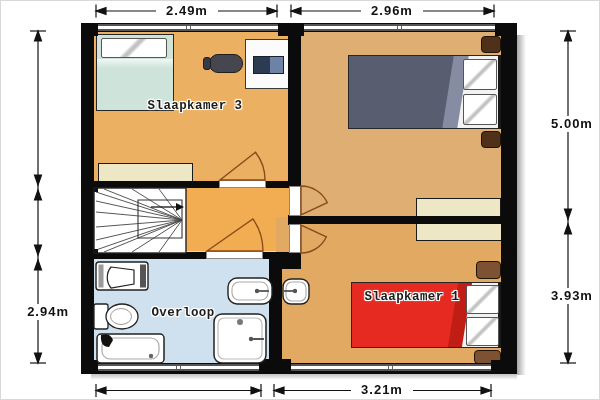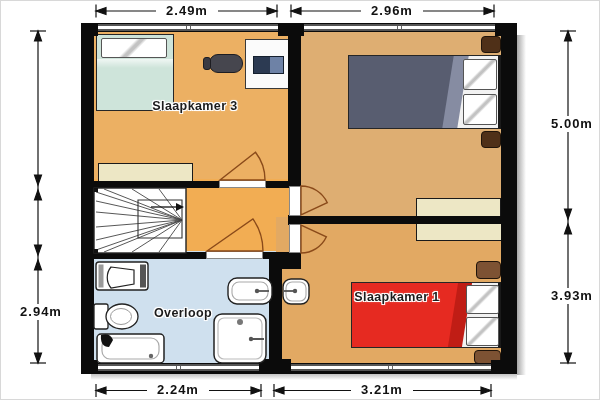--- a/index.html
+++ b/index.html
@@ -27,21 +27,21 @@
   .furn{z-index:2;}
   .bed{border:1.6px solid #262626;z-index:2;}
   .pillow{background:#fff;border:1px solid #555;border-radius:2px;
     background-image:linear-gradient(135deg,transparent 42%,#c3c3c3 47%,#c3c3c3 51%,transparent 56%);}
   .cabinet{background:var(--cabinet_cream,#ede7c5);border:1.6px solid #1a1a1a;z-index:2;}
   .ns{border:1.3px solid #20140a;border-radius:4px;z-index:2;}
   .ns-dark{background:var(--nightstand_dark,#4f3018);}
   .ns-light{background:var(--nightstand_light,#7d5233);}
   
   .roomlabel{z-index:6;font-size:12.5px;font-weight:bold;color:#1c1c1c;text-align:center;letter-spacing:.4px;
-    text-shadow:-1px -1px 0 #fff,1px -1px 0 #fff,-1px 1px 0 #fff,1px 1px 0 #fff,0 0 3px #fff;}
+    text-shadow:-1px -1px 0 #fff,1px -1px 0 #fff,-1px 1px 0 #fff,1px 1px 0 #fff,0 0 3px #fff;font-family:Liberation Mono, monospace;}
   .dimlabel{z-index:7;font-size:13px;font-weight:bold;color:#111;text-align:center;letter-spacing:1px;
     background:#fff;padding:0 3px;height:16px;line-height:16px;}
   svg.overlay{left:0;top:0;z-index:5;}
   svg.dims{left:0;top:0;z-index:2;}
   .shadow-right{left:516px;top:34px;width:9px;height:340px;z-index:0;
     background:linear-gradient(to right,rgba(80,80,80,.5),rgba(80,80,80,0));}
   .shadow-bottom{left:90px;top:373px;width:426px;height:6px;z-index:0;
     background:linear-gradient(to bottom,rgba(80,80,80,.35),rgba(80,80,80,0));}
 </style>
 </head>
@@ -252,23 +252,22 @@
         <polygon points="567,30 563.5,40 570.5,40"></polygon>
         <polygon points="567,218 563.5,208 570.5,208"></polygon>
           <polygon points="567,223 563.5,233 570.5,233"></polygon>
         <polygon points="567,362 563.5,352 570.5,352"></polygon>
       </g>
     </g>
   </svg>
 
   <div class="dimlabel" style="left:155px;top:2px;width:62px;">2.49m</div>
   <div class="dimlabel" style="left:360px;top:2px;width:62px;">2.96m</div>
-  <div class="dimlabel" style="left:146px;top:381px;width:62px;">2.24m</div>
   <div class="dimlabel" style="left:350px;top:381px;width:62px;">3.21m</div>
-  <div class="dimlabel" style="left:9px;top:303px;width:62px;">2.94m</div>
+  <div class="dimlabel" style="left:9px;top:303px;width:62px;text-align:right;">2.94m</div>
   <div class="dimlabel" style="left:540px;top:115px;width:62px;">5.00m</div>
   <div class="dimlabel" style="left:540px;top:287px;width:62px;">3.93m</div>
 
   <div class="roomlabel" style="left:124px;top:98px;width:140px;">Slaapkamer 3</div>
   <div class="roomlabel" style="left:132px;top:305px;width:100px;">Overloop</div>
-  <div class="roomlabel" style="left:326px;top:289px;width:140px;">Slaapkamer 1</div>
+  <div class="roomlabel" style="left:341px;top:289px;width:140px;">Slaapkamer 1</div>
 
 </div>
 
 </body></html>

